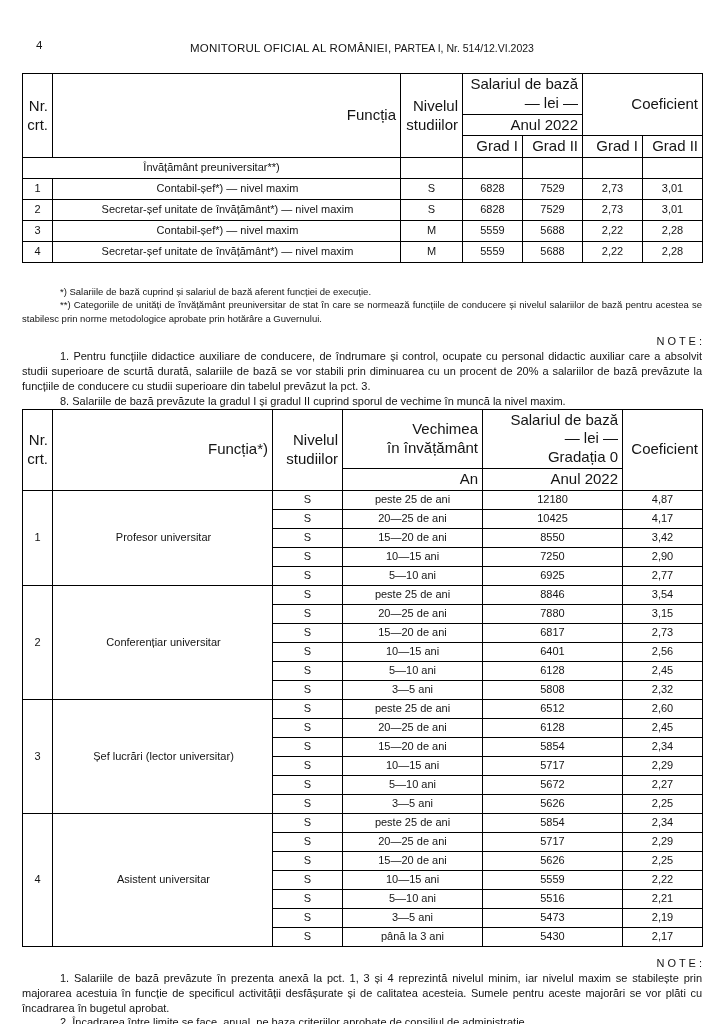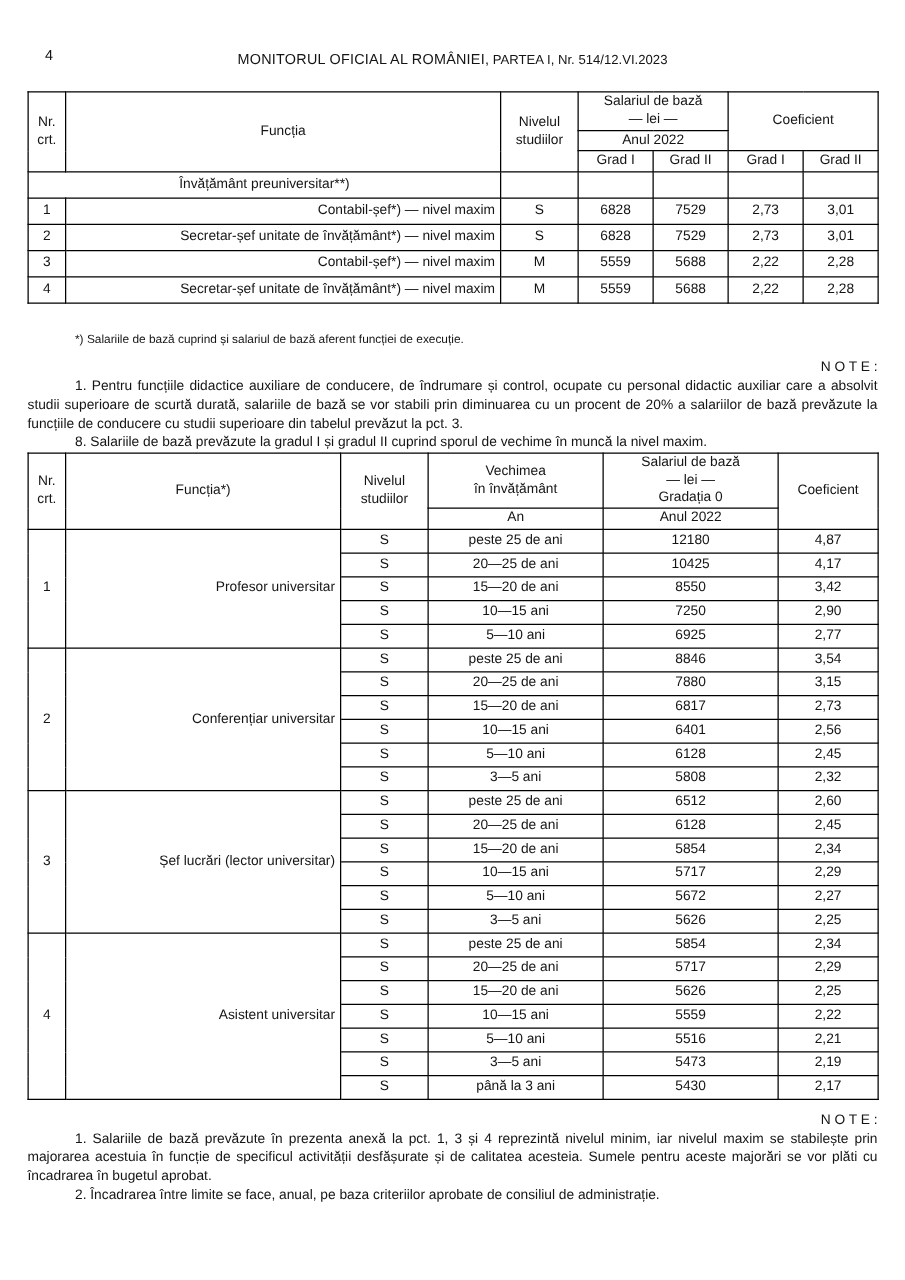--- a/index.html
+++ b/index.html
@@ -10,25 +10,25 @@
     padding:38px 22px 0 22px;overflow:hidden;position:relative;
   }
   
   .page-header{position:relative;text-align:center;height:15px;margin-bottom:20px;}
   .page-num{position:absolute;left:14px;top:1px;font-size:11.5px;}
   .ht-main{font-size:11.5px;letter-spacing:.2px;}
   .ht-rest{font-size:10.5px;}
   
   table.tbl{border-collapse:collapse;width:680px;table-layout:fixed;border:1.5px solid #000;}
   .tbl th,.tbl td{border:1px solid #000;padding:1px 4px;text-align:center;vertical-align:middle;font-weight:normal;overflow:hidden;}
-  .tbl th{font-size:11px;line-height:1.25;}
+  .tbl th{font-size:15px;line-height:1.25;text-align:right;}
   .tbl td{font-size:11px;line-height:1.2;}
   .t1 td{height:18px;}
   .t2 td{height:16px;}
-  .tbl .left{text-align:right;padding-left:6px;}
+  .tbl .left{text-align:center;padding-left:6px;}
   .pre{white-space:pre-line;}
   .section-cell{font-weight:bold;}
   
   .footnotes{margin-top:22px;}
   .footnotes p{margin:0;font-size:9.5px;line-height:1.4;text-align:justify;text-indent:38px;}
   .note{margin-top:9px;}
   .note p{margin:0;font-size:11px;line-height:1.36;text-align:justify;text-indent:38px;}
   .note p.note-label{text-align:right;}
   .section-title{margin:13px 0 11px 0;font-size:11.5px;text-indent:38px;}
   .section-title .bold{font-weight:bold;}
@@ -117,20 +117,21 @@
           <td>5559</td>
           <td>5688</td>
           <td>2,22</td>
           <td>2,28</td>
         </tr>
       </tbody>
   </table>
 
   <div class="footnotes">
     <p>*) Salariile de bază cuprind și salariul de bază aferent funcției de execuție.</p>
+    <p>**) Categoriile de unități de învățământ preuniversitar de stat în care se normează funcțiile de conducere și nivelul salariilor de bază pentru acestea se stabilesc prin norme metodologice aprobate prin hotărâre a Guvernului.</p>
   </div>
 
   <div class="note">
     <p class="note-label">N O T E :</p>
     <p>1. Pentru funcțiile didactice auxiliare de conducere, de îndrumare și control, ocupate cu personal didactic auxiliar care a absolvit studii superioare de scurtă durată, salariile de bază se vor stabili prin diminuarea cu un procent de 20% a salariilor de bază prevăzute la funcțiile de conducere cu studii superioare din tabelul prevăzut la pct. 3.</p>
     <p>8. Salariile de bază prevăzute la gradul I și gradul II cuprind sporul de vechime în muncă la nivel maxim.</p>
   </div>
 
 
   <table class="tbl t2">

